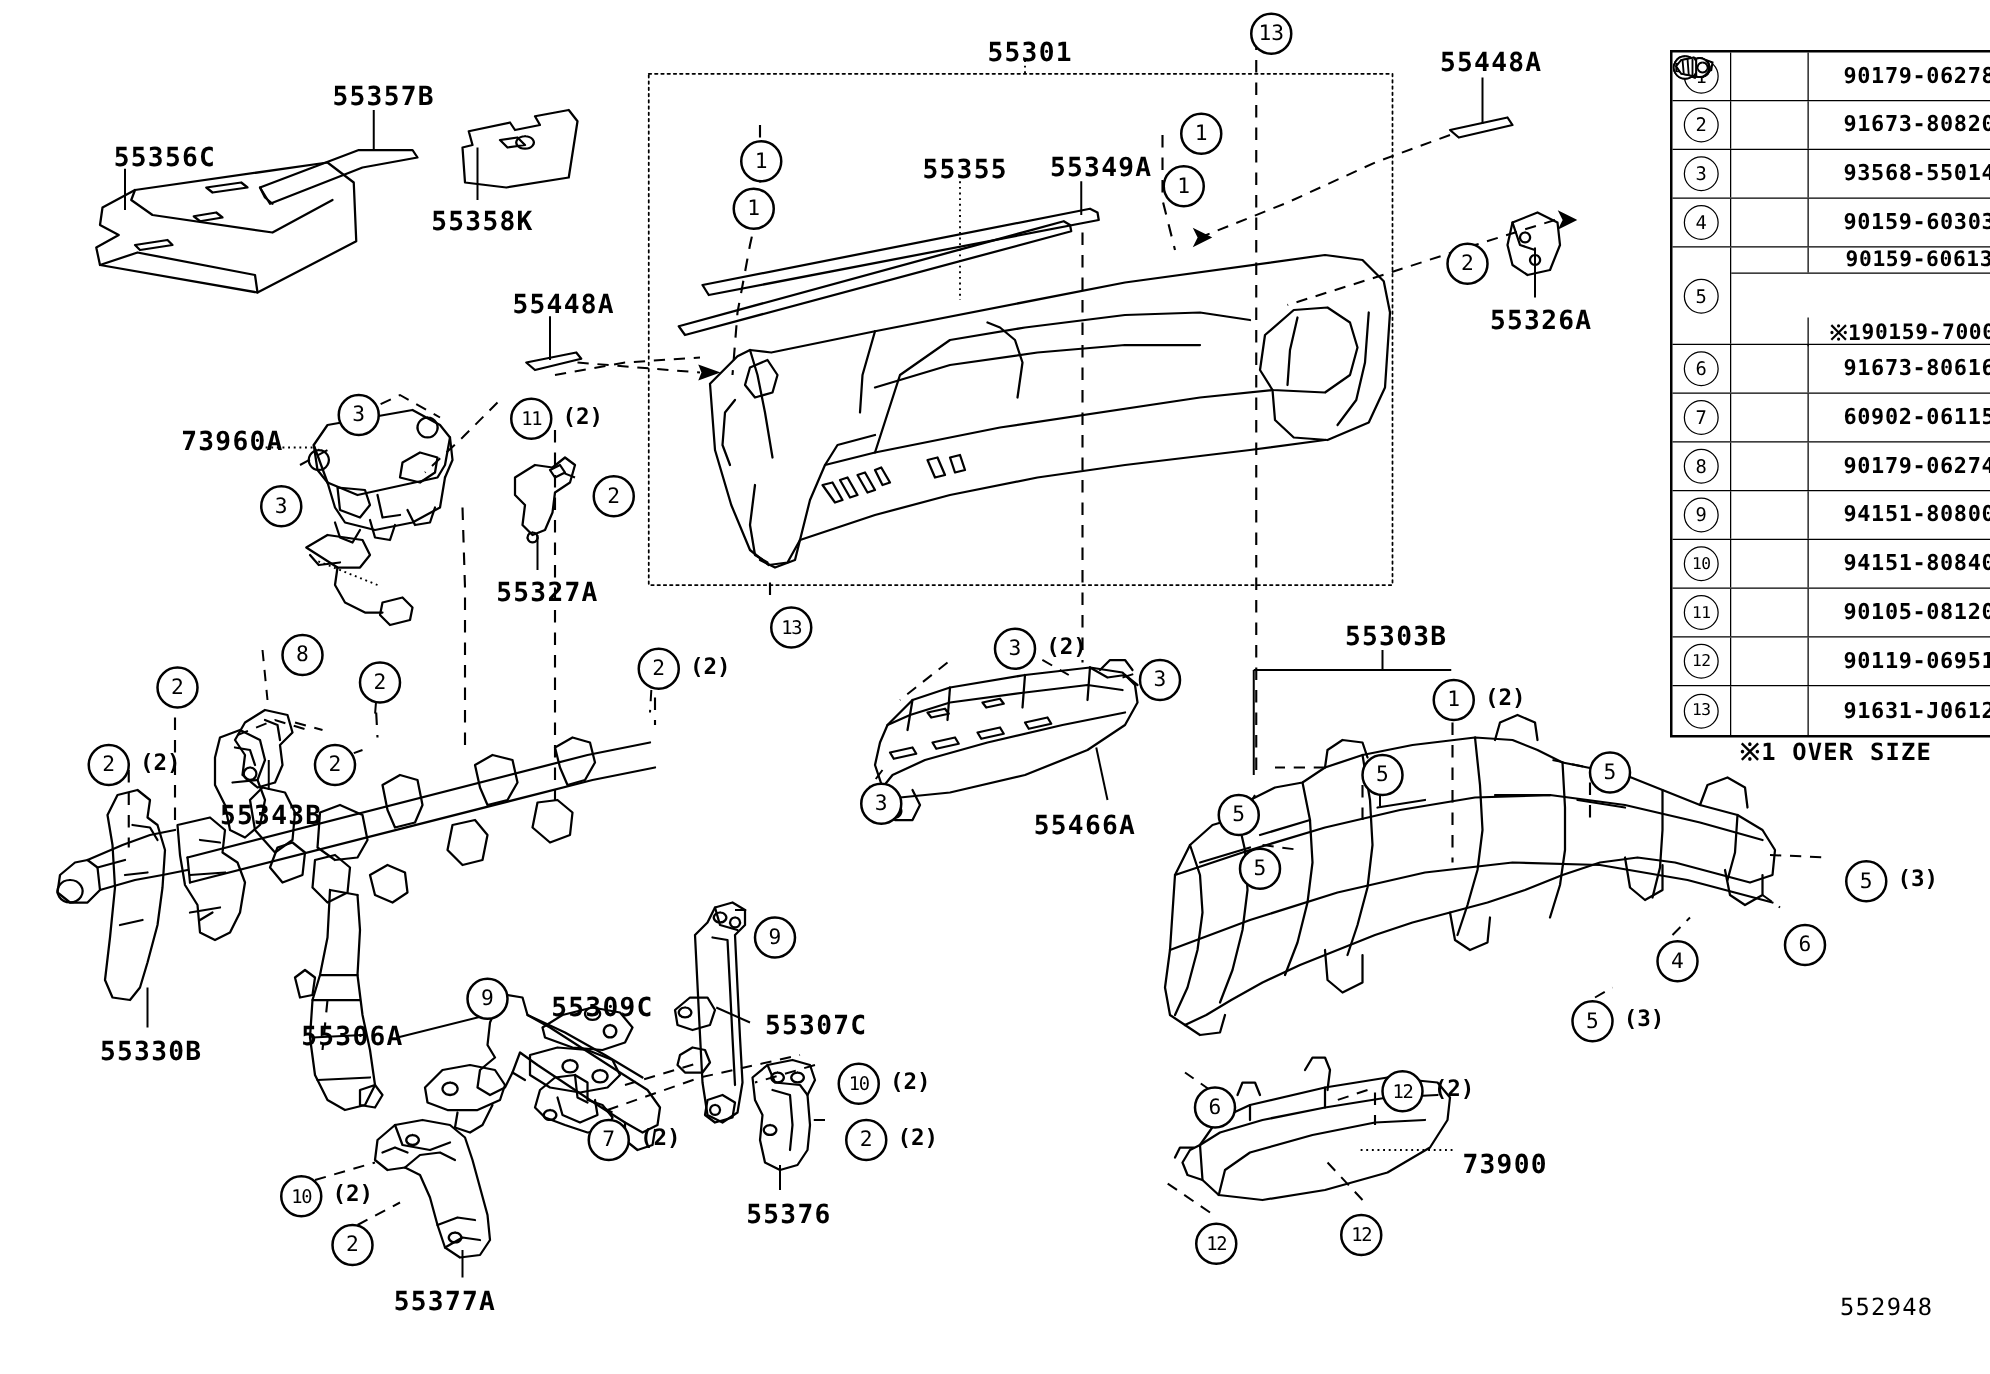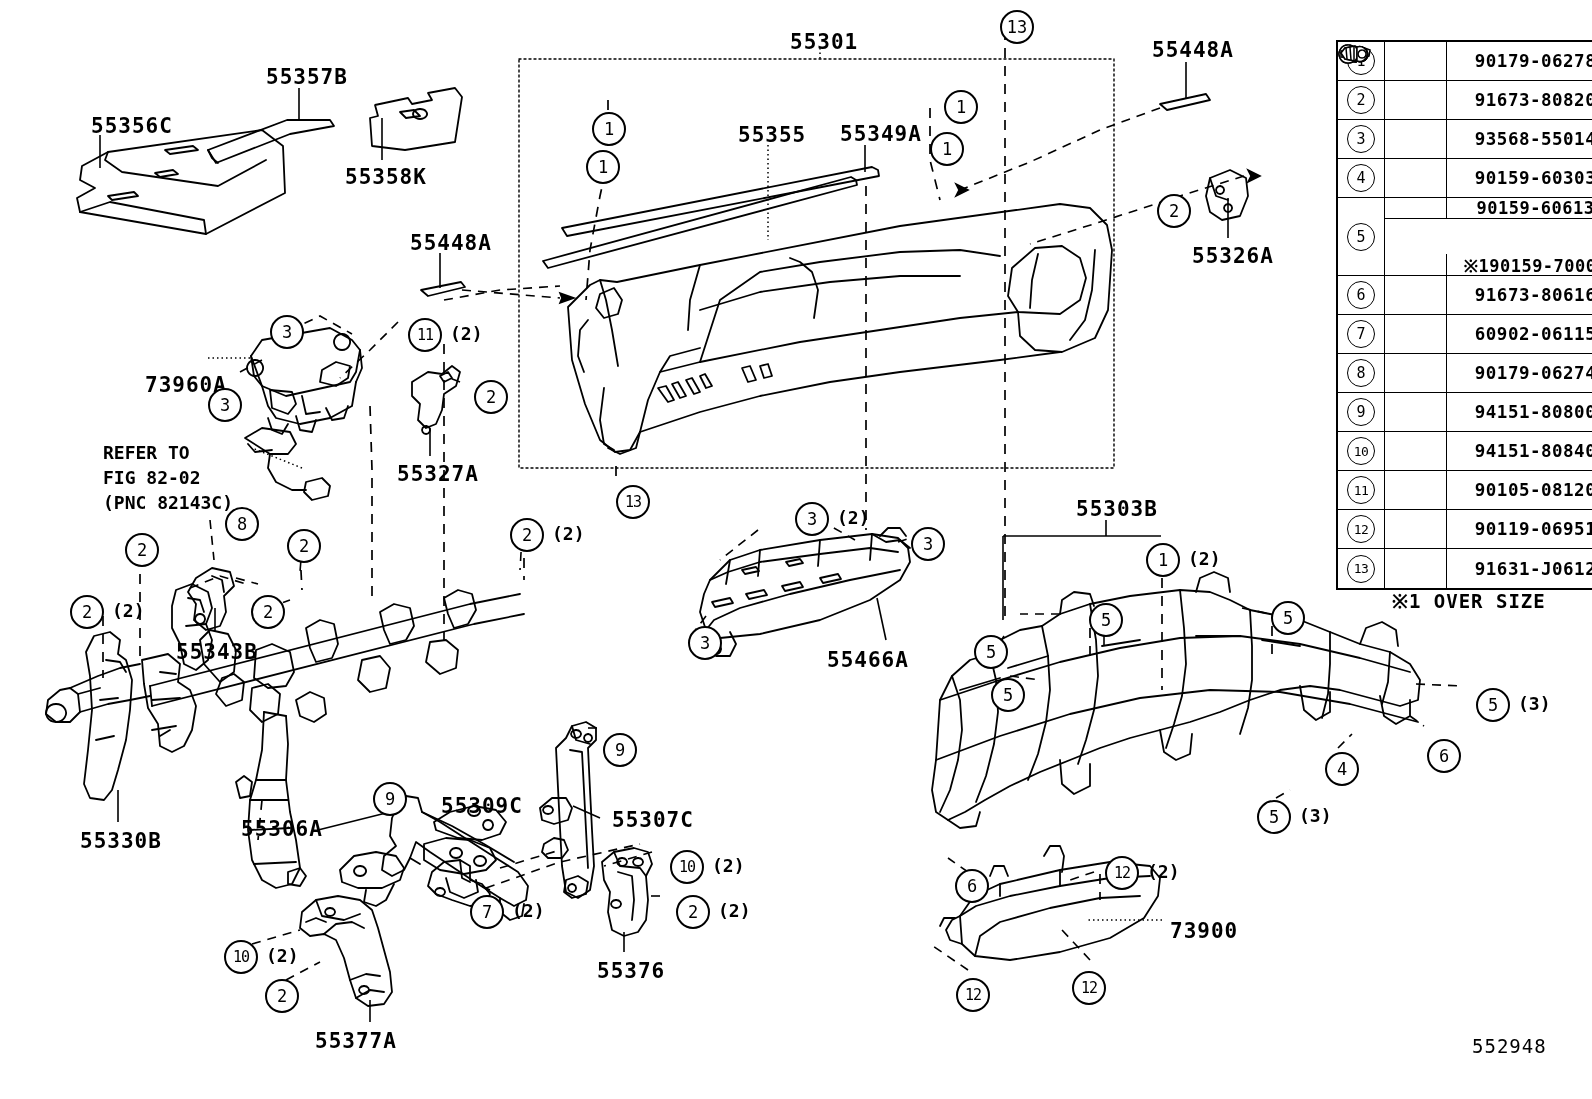--- a/index.html
+++ b/index.html
@@ -439,36 +439,33 @@
 
 <div class="lbl" style="left:68px;top:114px;margin-left:23px;">55356C</div>
 <div class="lbl" style="left:266px;top:65px;">55357B</div>
 <div class="lbl" style="left:345px;top:165px;">55358K</div>
 <div class="lbl" style="left:410px;top:231px;">55448A</div>
 <div class="lbl" style="left:1152px;top:38px;">55448A</div>
 <div class="lbl" style="left:790px;top:30px;">55301</div>
 <div class="lbl" style="left:738px;top:123px;">55355</div>
 <div class="lbl" style="left:840px;top:122px;">55349A</div>
 <div class="lbl" style="left:1192px;top:244px;">55326A</div>
-<div class="lbl" style="left:145px;top:373px;">73960A</div>
+<div class="lbl" style="left:145px;top:341px;">73960A</div>
 <div class="lbl" style="left:397px;top:462px;">55327A</div>
 <div class="lbl" style="left:176px;top:640px;">55343B</div>
 <div class="lbl" style="left:80px;top:829px;">55330B</div>
 <div class="lbl" style="left:241px;top:817px;">55306A</div>
 <div class="lbl" style="left:441px;top:794px;">55309C</div>
 <div class="lbl" style="left:612px;top:808px;">55307C</div>
 <div class="lbl" style="left:597px;top:959px;">55376</div>
 <div class="lbl" style="left:315px;top:1029px;">55377A</div>
 <div class="lbl" style="left:827px;top:648px;">55466A</div>
 <div class="lbl" style="left:1076px;top:497px;">55303B</div>
 <div class="lbl" style="left:1170px;top:919px;">73900</div>
 
-<div class="refer" style="left:103px;top:440px;">REFER TO
-FIG 82-02
-(PNC 82143C)</div>
 
 <div class="cal" style="left:1000px;top:10px;">13</div>
 <div class="cal" style="left:592px;top:112px;">1</div>
 <div class="cal" style="left:586px;top:150px;">1</div>
 <div class="cal" style="left:944px;top:90px;">1</div>
 <div class="cal" style="left:930px;top:132px;">1</div>
 <div class="cal" style="left:1157px;top:194px;">2</div>
 <div class="cal" style="left:270px;top:315px;">3</div>
 <div class="cal" style="left:208px;top:388px;">3</div>
 <div class="cal two" style="left:408px;top:318px;">11</div>

